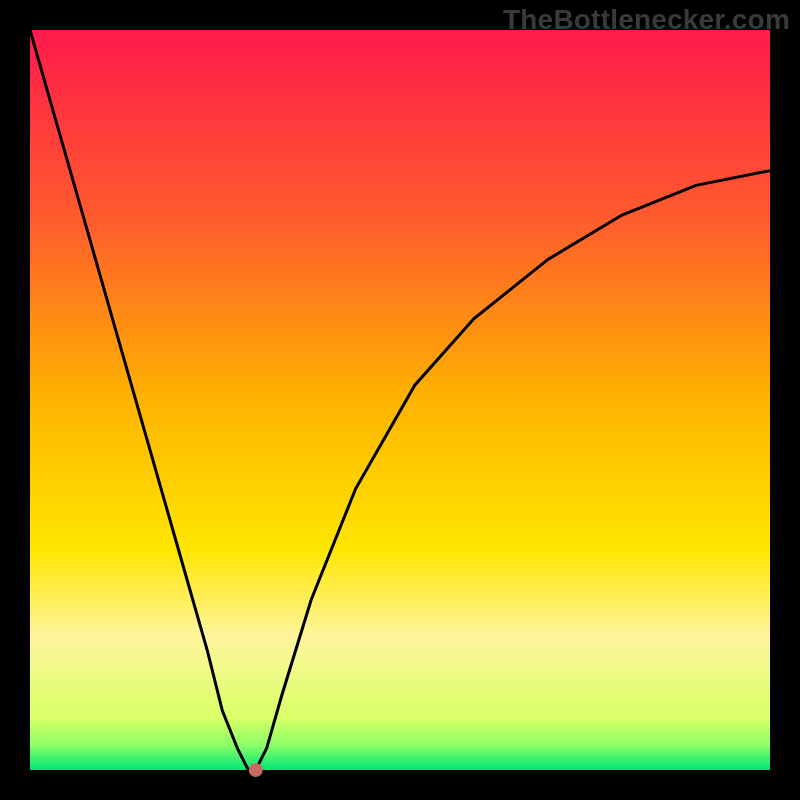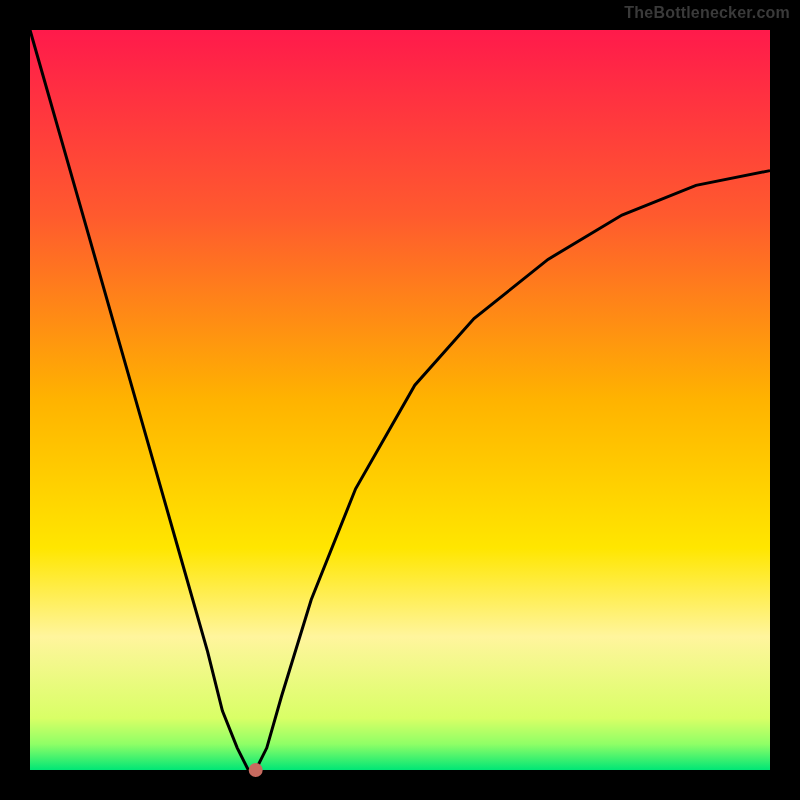--- a/index.html
+++ b/index.html
@@ -15,21 +15,21 @@
     position: relative;
     width: 800px;
     height: 800px;
     background: #000;
   }
   .watermark {
     position: absolute;
     top: 4px;
     right: 10px;
     color: #3a3a3a;
-    font-size: 16px;
+    font-size: 28px;
     font-weight: 600;
     letter-spacing: 0.2px;
     z-index: 5;
     user-select: none;
   }
   svg.plot {
     position: absolute;
     top: 0;
     left: 0;
     width: 800px;

